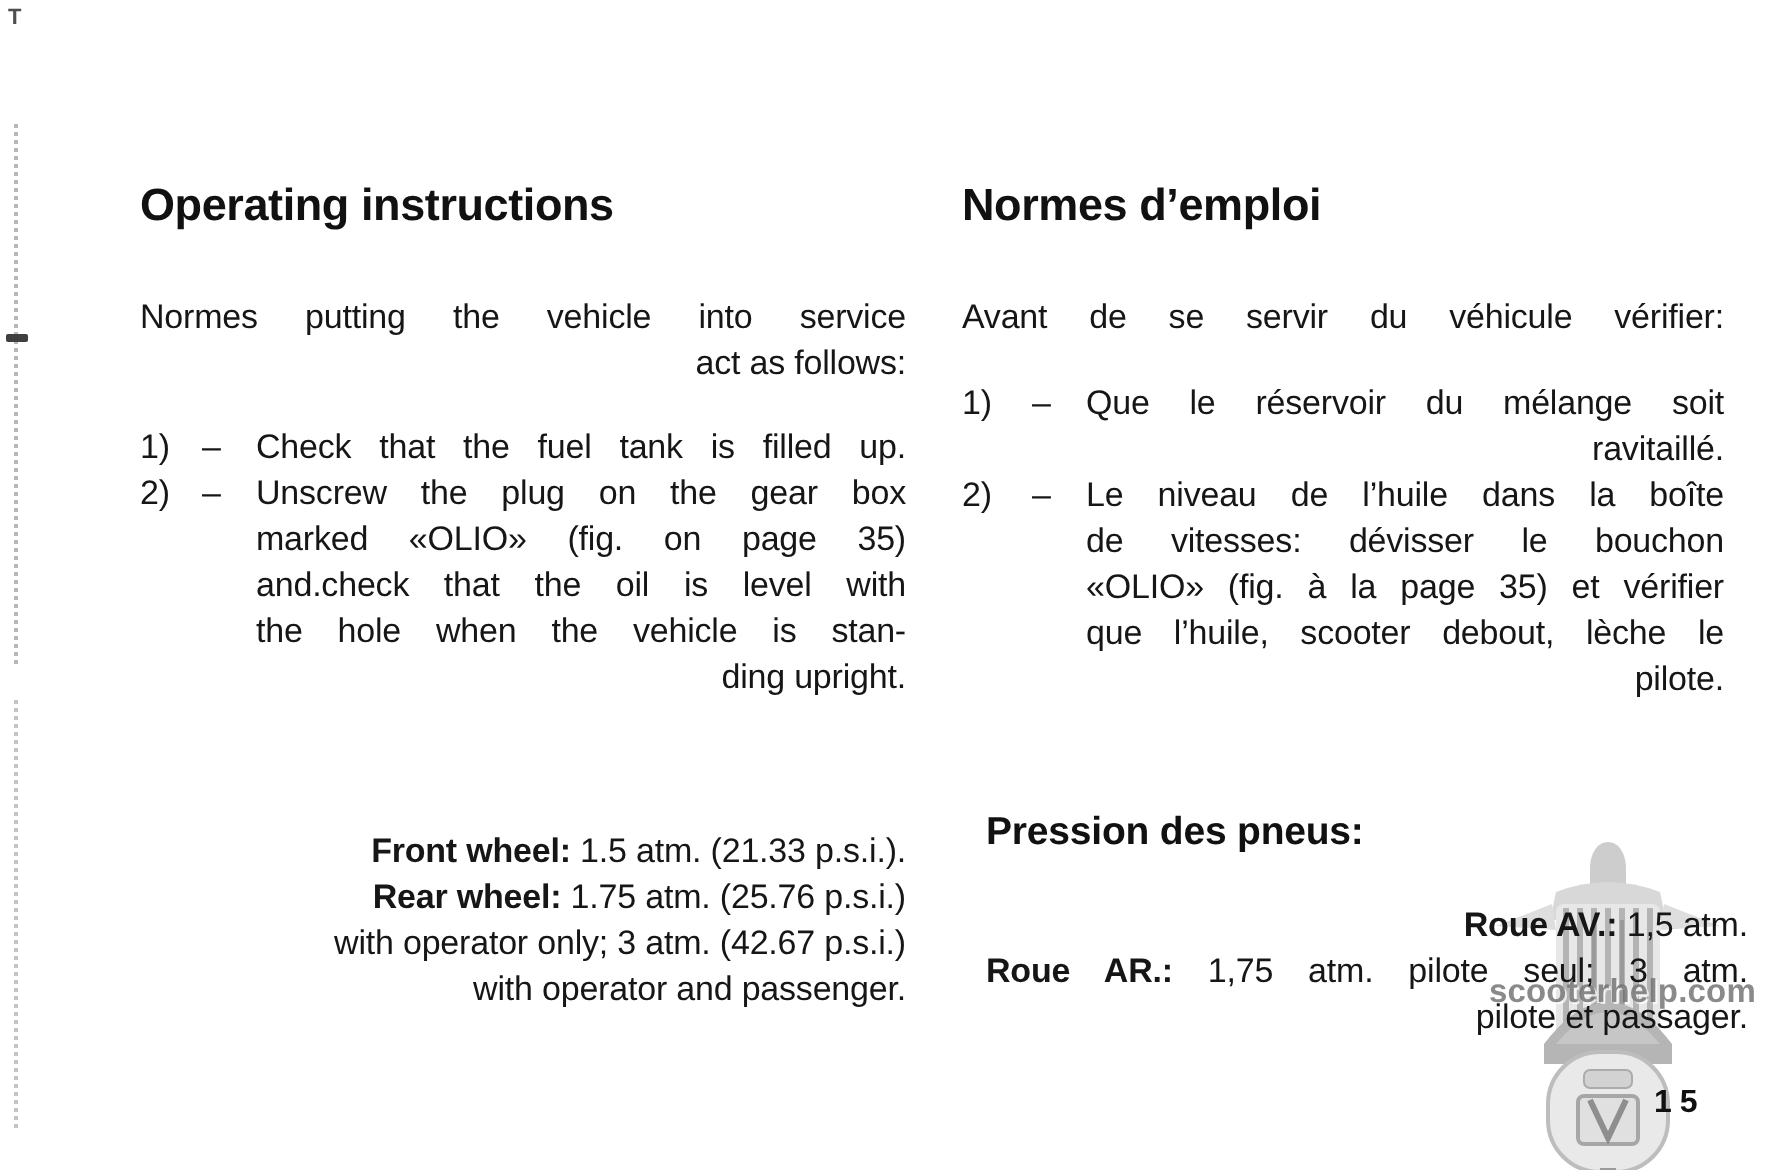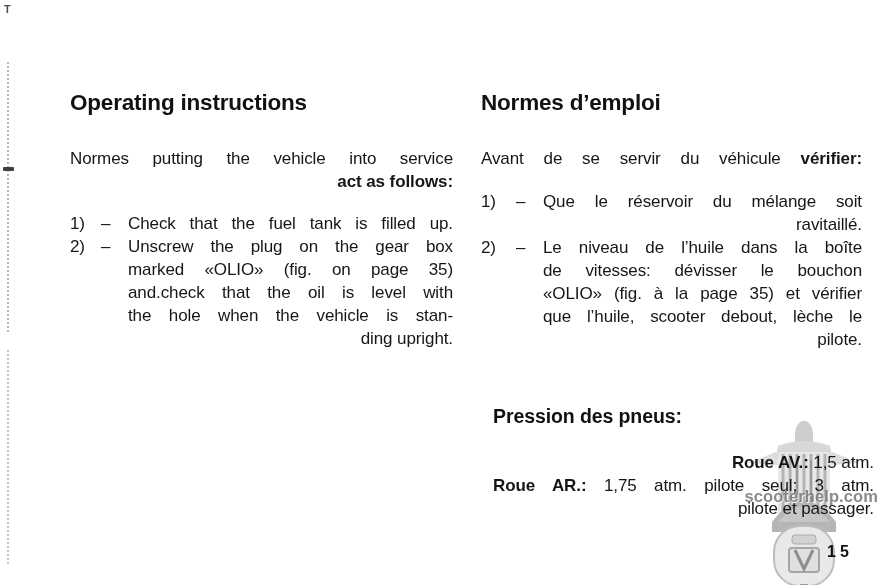--- a/index.html
+++ b/index.html
@@ -8,21 +8,21 @@
     font-family:"Liberation Sans",sans-serif;color:#161616;
   }
   
   .col{position:absolute;top:54px;font-size:17px;line-height:23px;letter-spacing:-0.1px;z-index:2;margin-top:36px;}
   .col-en{left:70px;width:383px;}
   .col-fr{left:481px;width:381px;}
   h1{font-size:22.5px;line-height:26px;margin:0;font-weight:700;letter-spacing:-0.2px;color:#111;}
   .intro{margin-top:31px;}
   .jl{text-align:justify;text-align-last:justify;}
   .ll{text-align:right;}
-  .b{font-weight:700;}
+  .b{font-weight:400;}
   .list-en{margin-top:19px;}
   .list-fr{margin-top:20px;}
   .li{display:flex;align-items:flex-start;}
   .num{flex:none;}
   .dash{flex:none;}
   .col-en .num{width:31px;}
   .col-en .dash{width:27px;}
   .col-fr .num{width:35px;}
   .col-fr .dash{width:27px;}
   .li-text{flex:1;min-width:0;}
@@ -130,20 +130,26 @@
           <div class="jl">de vitesses: dévisser le bouchon</div>
           <div class="jl">«OLIO» (fig. à la page 35) et vérifier</div>
           <div class="jl">que l’huile, scooter debout, lèche le</div>
           <div class="ll">pilote.</div>
         </div>
       </div>
     </div>
   </section>
 
   <section class="bottom tyre">
+    <div class="body">
+      <div class="ll"><span class="lbl">Front wheel:</span><span> 1.5 atm. (21.33 p.s.i.).</span></div>
+      <div class="ll"><span class="lbl">Rear wheel:</span><span> 1.75 atm. (25.76 p.s.i.)</span></div>
+      <div class="ll">with operator only; 3 atm. (42.67 p.s.i.)</div>
+      <div class="ll">with operator and passenger.</div>
+    </div>
   </section>
 
   <section class="bottom pneus">
     <h2>Pression des pneus:</h2>
     <div class="body">
       <div class="ll"><span class="lbl">Roue AV.:</span><span> 1,5 atm.</span></div>
       <div class="jl"><span class="lbl">Roue AR.:</span><span> 1,75 atm. pilote seul; 3 atm.</span></div>
       <div class="ll">pilote et passager.</div>
     </div>
   </section>

